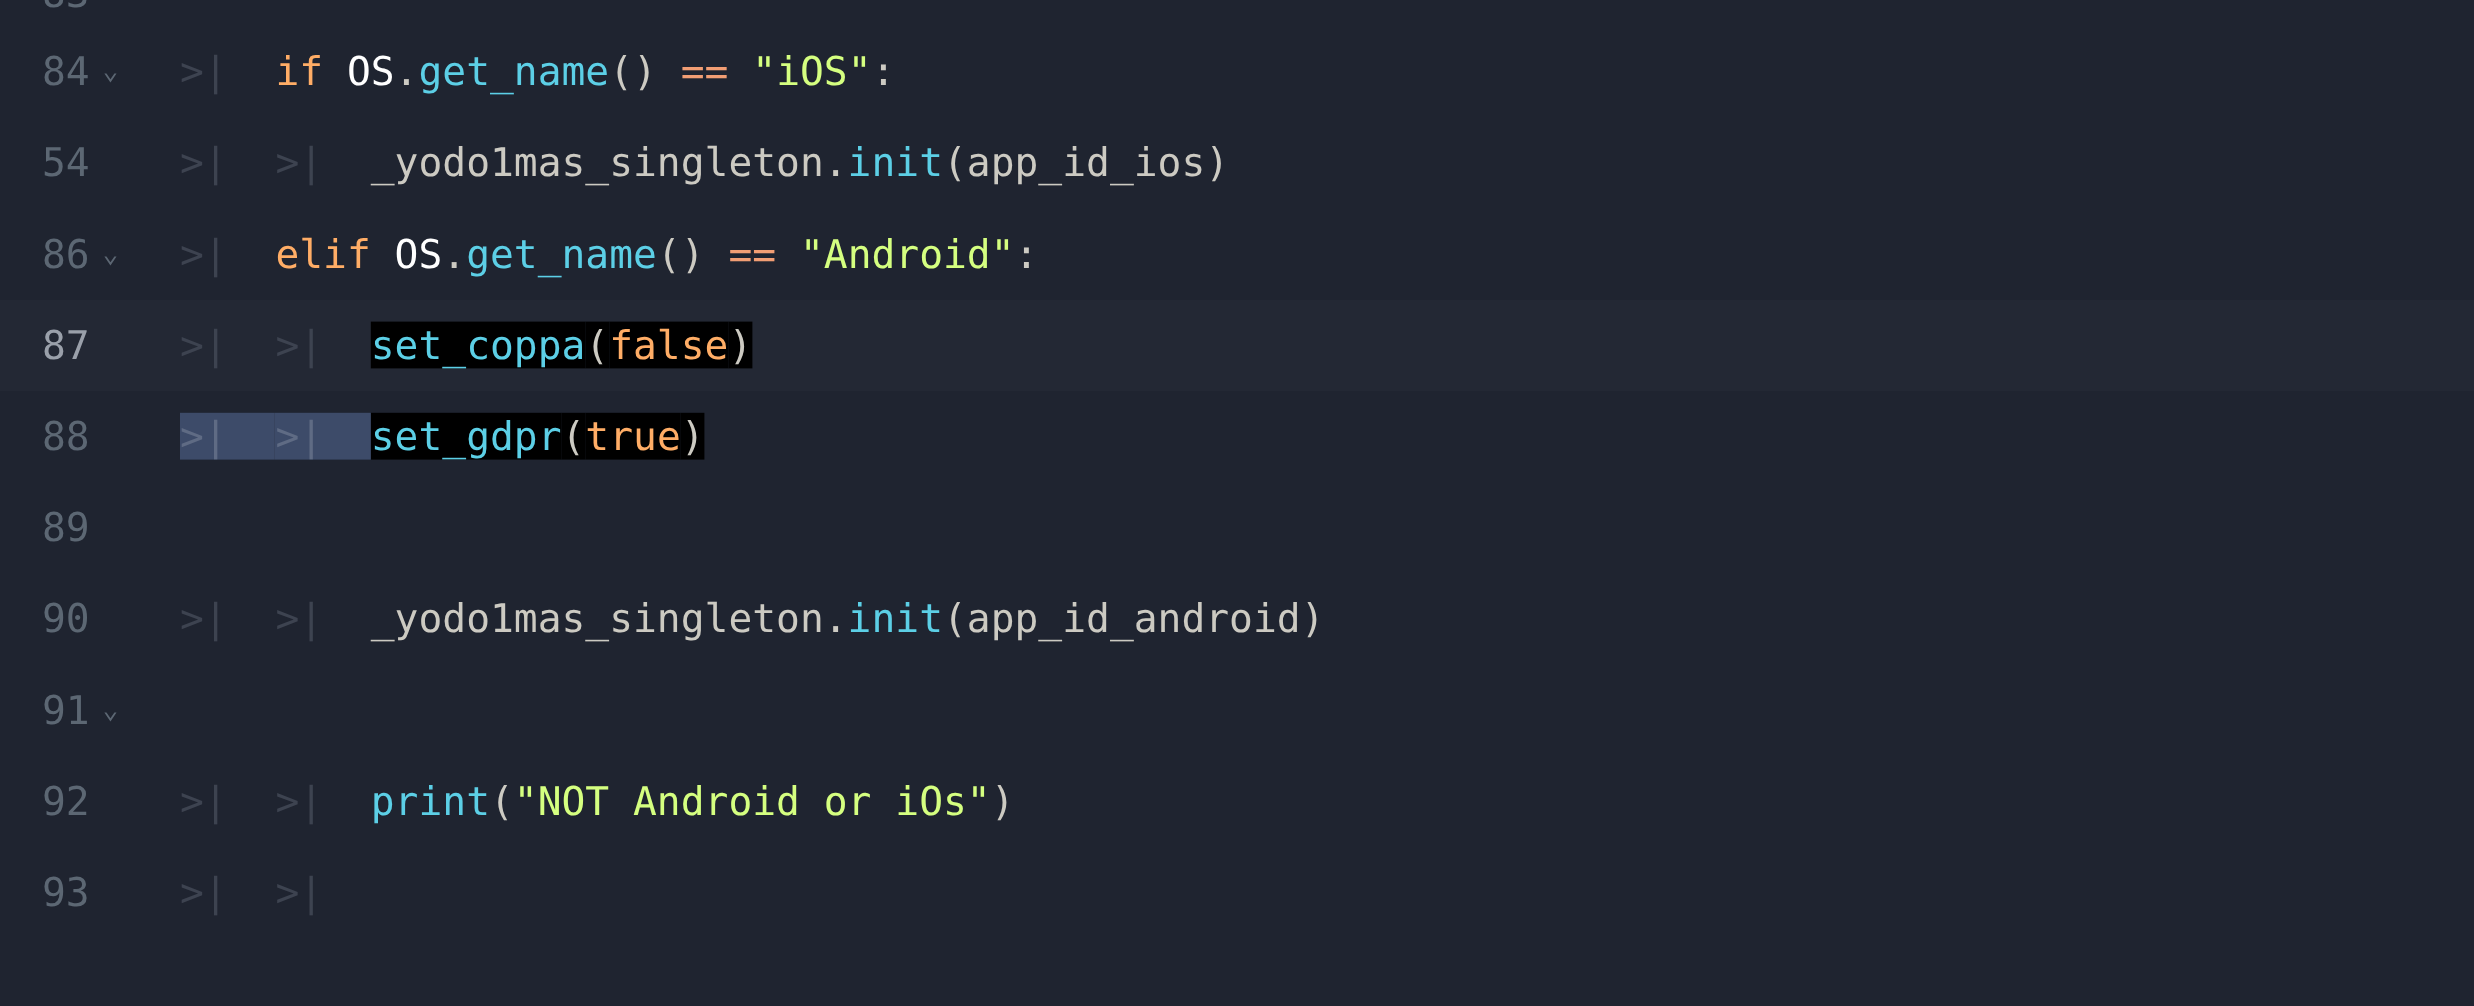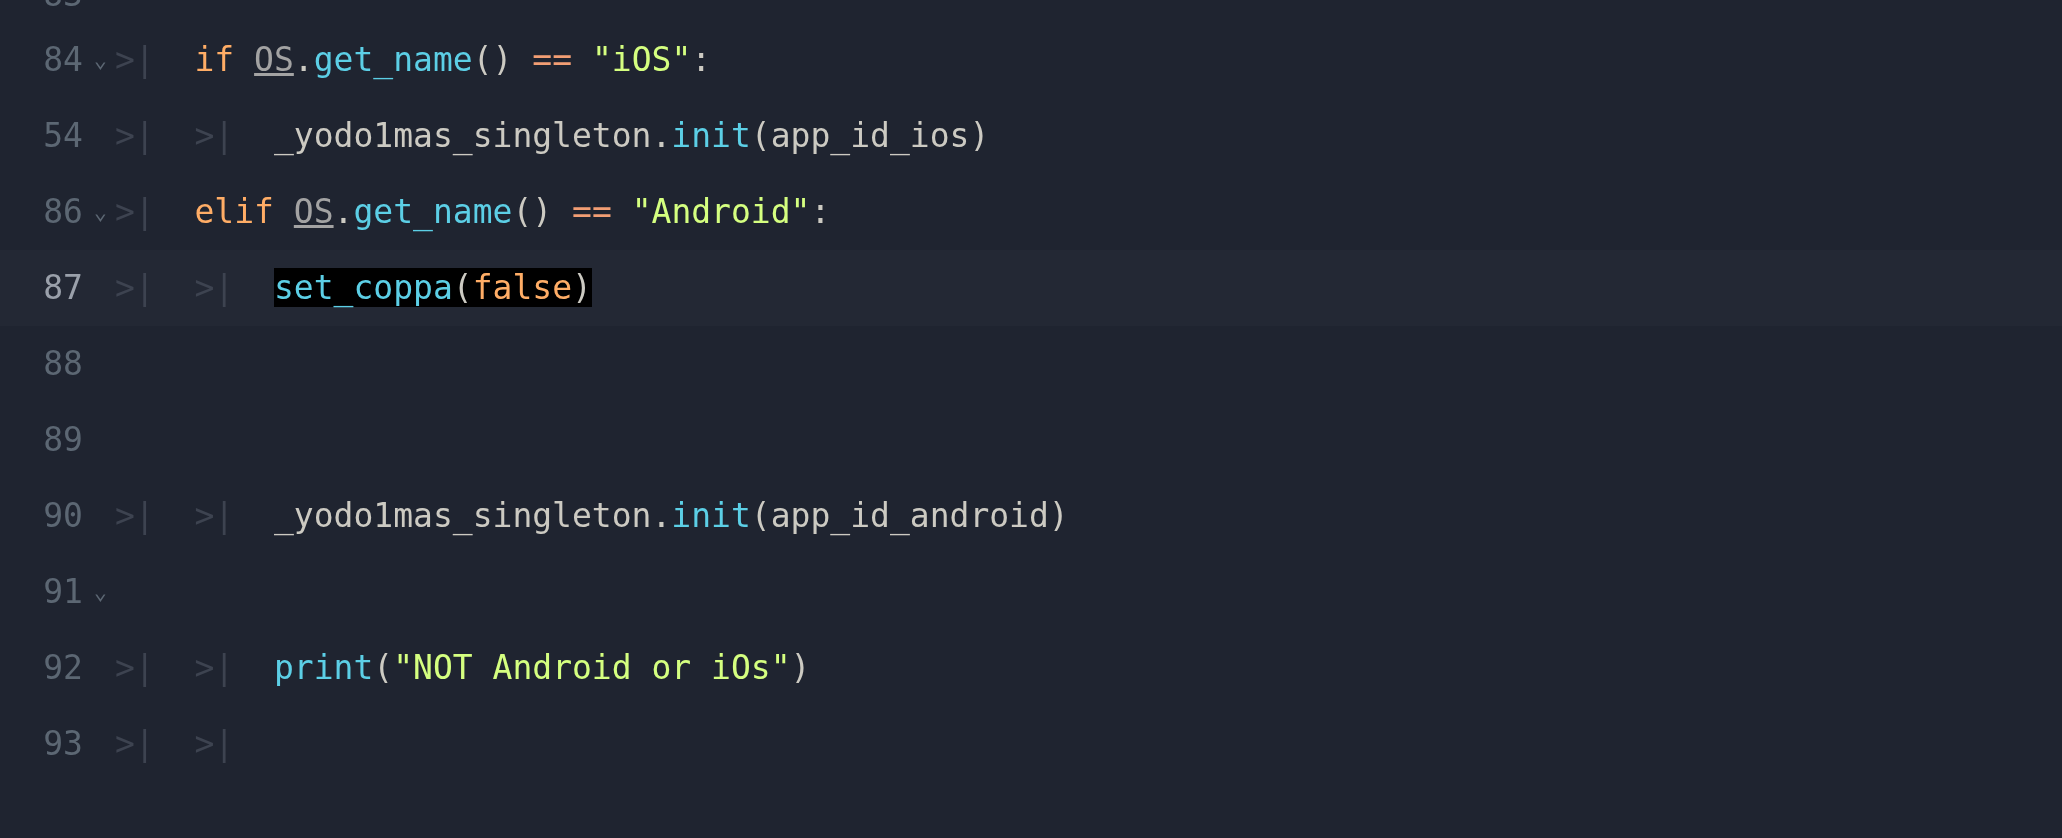--- a/index.html
+++ b/index.html
@@ -26,23 +26,24 @@
   .line.current {
     background: #232834;
   }
   .gutter {
     width: 115px;
     text-align: right;
     padding-right: 8px;
     color: #5c6773;
     user-select: none;
     display: flex;
-    justify-content: flex-end;
+    justify-content: flex-start;
     align-items: center;
     gap: 6px;
+    margin-left: 35px;
   }
   .line.current .gutter {
     color: #9aa0aa;
   }
   .fold {
     color: #5c6773;
     font-size: 22px;
     width: 18px;
     display: inline-block;
   }
@@ -52,21 +53,21 @@
   }
   .ws {
     color: #3d4350;
     position: relative;
   }
   .ws.sel {
     background: #3d4b69;
     color: #5f6b84;
   }
   .kw { color: #ffad66; margin-top: 24px; }
-  .cls { color: #a3a3a3; text-decoration: underline; }
+  .cls { color: #ffffff; }
   .fn { color: #5ccfe6; }
   .punct { color: #cccac2; }
   .op { color: #f29e74; }
   .str { color: #d5ff80; }
   .ident { color: #cccac2; }
   .bool { color: #ffad66; }
   .sel-bg {
     background: #000000;
   }
 </style>
@@ -107,20 +108,21 @@
         <span>87</span>
         <span class="fold"></span>
       </div>
       <div class="code"><span class="ws">&gt;|  </span><span class="ws">&gt;|  </span><span class="fn sel-bg">set_coppa</span><span class="punct sel-bg">(</span><span class="bool sel-bg">false</span><span class="punct sel-bg">)</span></div>
     </div>
     <div class="line">
       <div class="gutter">
         <span>88</span>
         <span class="fold"></span>
       </div>
+      <div class="code"><span class="ws sel">&gt;|  </span><span class="ws sel">&gt;|  </span><span class="fn sel-bg">set_gdpr</span><span class="punct sel-bg">(</span><span class="bool sel-bg">true</span><span class="punct sel-bg">)</span></div>
     </div>
     <div class="line">
       <div class="gutter">
         <span>89</span>
         <span class="fold"></span>
       </div>
     </div>
     <div class="line">
       <div class="gutter">
         <span>90</span>

